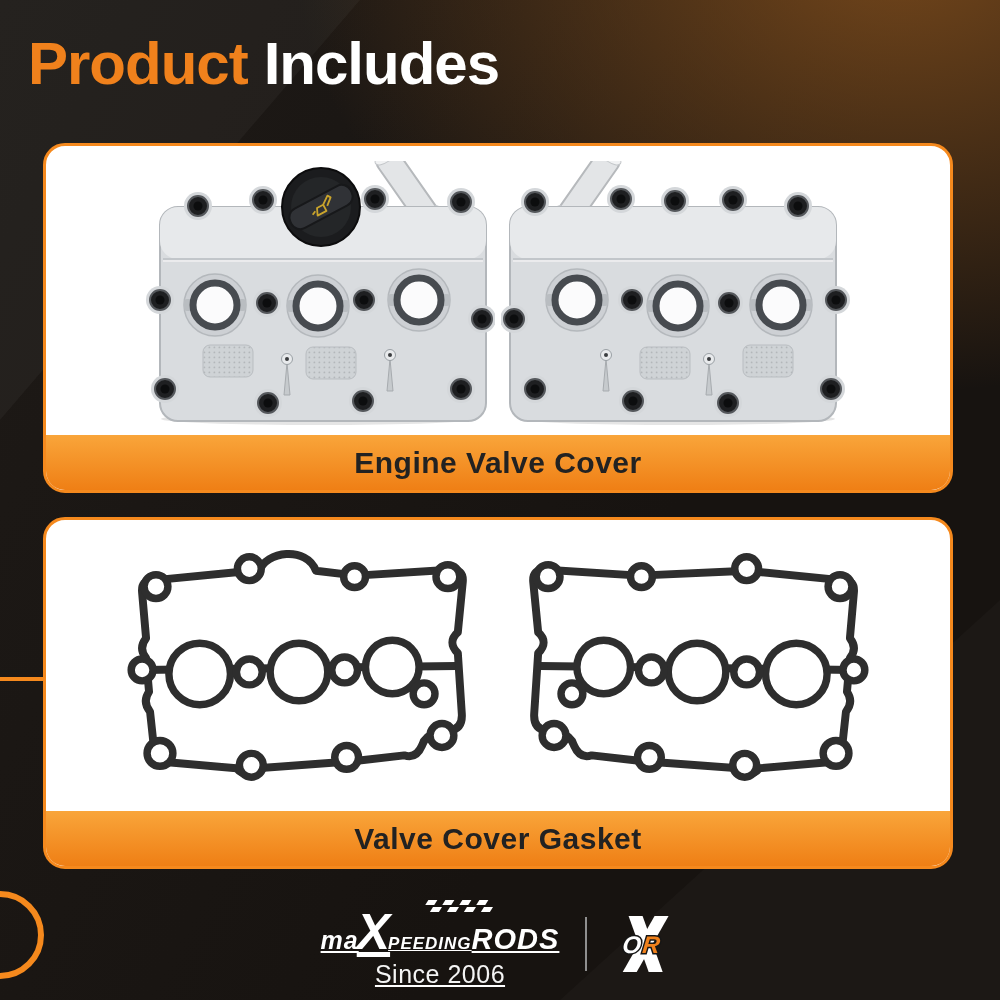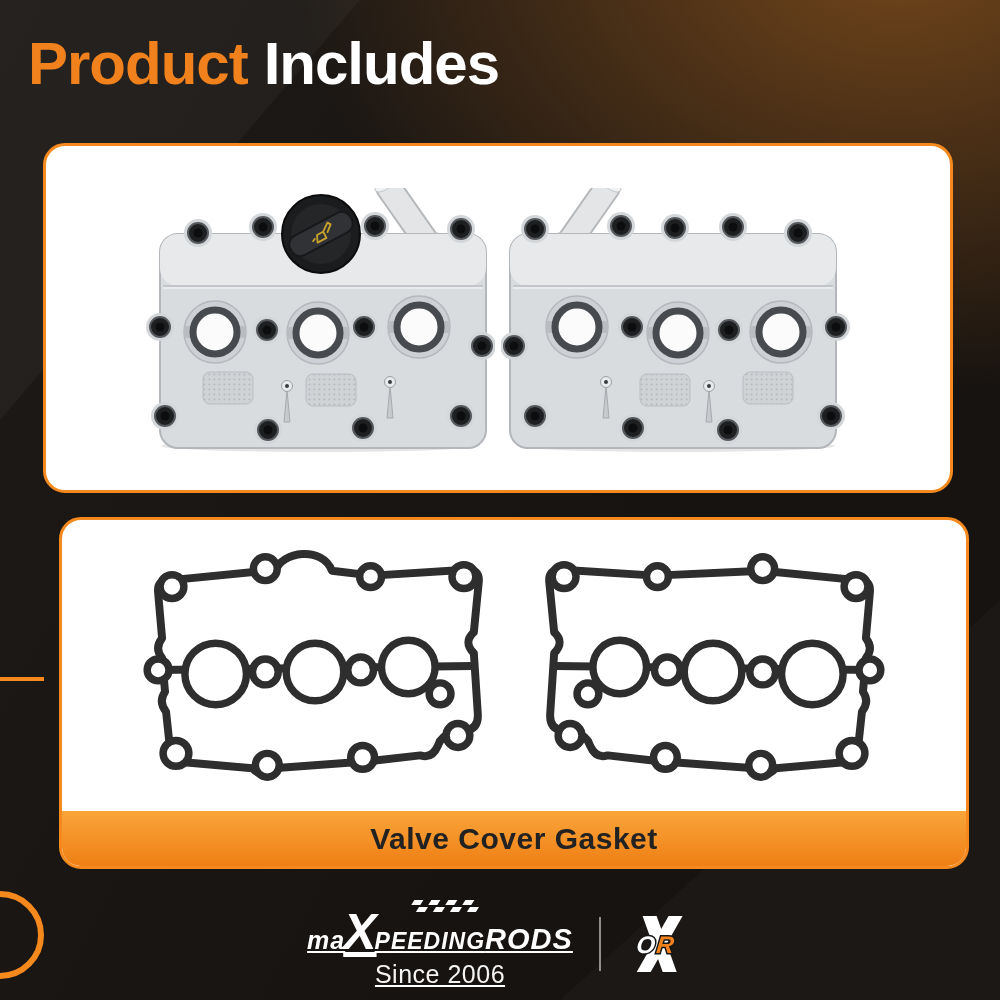--- a/index.html
+++ b/index.html
@@ -25,21 +25,21 @@
     color:#ffffff;white-space:nowrap;padding-left:28px;
   }
   .page-title .hl{color:#f0811c;margin-right:16px;}
 
   .card{
     position:absolute;left:43px;width:910px;box-sizing:border-box;
     background:#ffffff;border:3px solid #f5891d;border-radius:22px;
     display:flex;flex-direction:column;overflow:hidden;
   }
   .card-1{top:143px;height:350px;}
-  .card-2{top:517px;height:352px;margin-left:16px;}
+  .card-2{top:517px;height:352px;}
   .card-photos{flex:1;display:flex;align-items:center;justify-content:center;}
   .card-band{
     height:55px;flex:0 0 55px;
     background:linear-gradient(180deg,#f9a53a 0%,#ef7f15 100%);
     display:flex;align-items:center;justify-content:center;
     font-size:30px;font-weight:600;color:#222222;letter-spacing:.5px;
   }
   .covers{gap:6px;padding-top:4px;}
   .gaskets{gap:14px;}
 
@@ -51,21 +51,21 @@
 
   .footer{
     position:absolute;left:0;top:899px;width:100%;
     display:flex;align-items:center;justify-content:center;gap:26px;color:#fff;text-decoration:underline;
   }
   .brand-block{display:flex;flex-direction:column;align-items:center;}
   .flag{align-self:flex-start;margin-left:98px;margin-bottom:-7px;height:15px;}
   .brand-row{display:flex;align-items:baseline;font-style:italic;font-weight:bold;line-height:1;}
   .brand-ma{font-size:25px;letter-spacing:1px;}
   .brand-x{font-size:50px;margin:0 -2px;}
-  .brand-peeding{font-size:23px;letter-spacing:1px;}
+  .brand-peeding{font-size:17px;letter-spacing:1px;}
   .brand-rods{font-size:29px;letter-spacing:1px;}
   .brand-since{font-size:25px;font-weight:400;letter-spacing:.5px;color:#f4f4f4;margin-top:3px;}
   .footer-divider{width:2px;height:54px;background:#8f8f8f;}
 </style>
 </head>
 <body>
 
 <div class="stage">
   <div class="facet-tl"></div>
   <div class="facet-br"></div>
@@ -210,20 +210,23 @@
             <use href="#boltB" x="339" y="158"></use>
           <use href="#boltB" x="22" y="228"></use>
             <use href="#boltB" x="125" y="242"></use>
           <use href="#boltB" x="220" y="240"></use>
             <use href="#boltB" x="318" y="228"></use>
           <use href="#boltB" x="124" y="142"></use>
             <use href="#boltB" x="221" y="139"></use>
         </g>
       </svg>
     </div>
+    <div class="card-band">
+      <span>Engine Valve Cover</span>
+    </div>
   </div>
 
   <div class="card card-2">
     <div class="card-photos gaskets">
 
       <svg width="392" height="278" viewBox="0 0 392 280">
         <g fill="none" stroke="#2e2e2e" stroke-width="8" stroke-linejoin="round">
           <path d="M50,54 L142,45 Q152,43 160,45 C166,24 208,19 217,44 L258,49 L352,43 Q366,42 365,55 L360,106 Q349,116 360,127 L364,188 Q365,203 352,205 L338,208 Q327,210 324,220 Q318,234 306,230 L254,236 L158,243 Q147,254 137,243 L68,237 Q54,237 54,223 L50,186 Q42,176 49,166 L46,132 Q38,122 46,112 L42,66 Q41,55 50,54 Z"></path>
           <path d="M42,144 L358,140"></path>
         </g>

